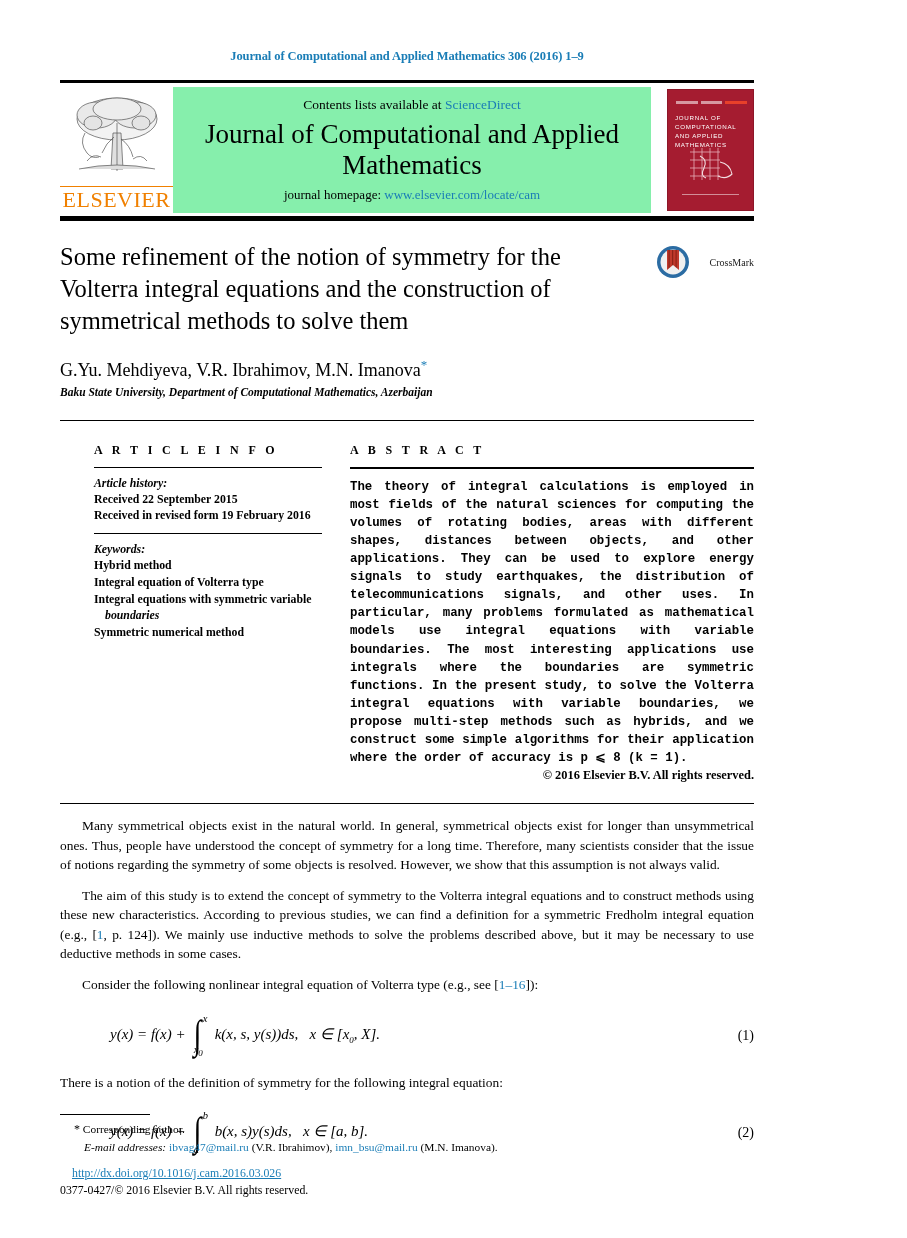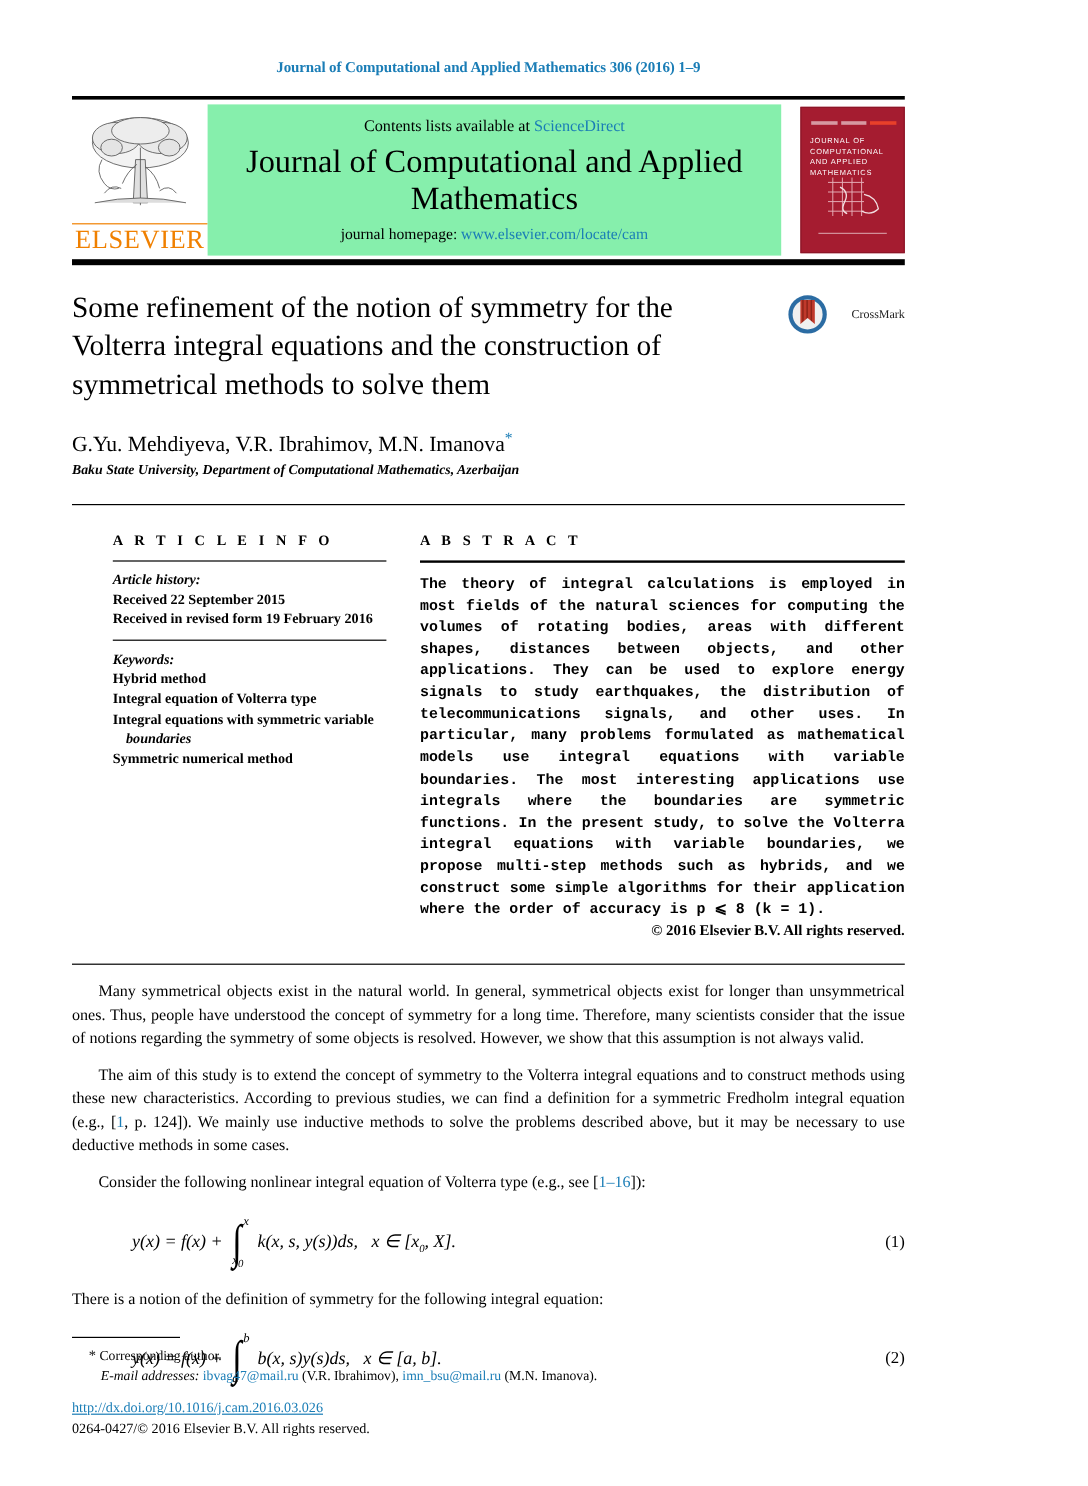--- a/index.html
+++ b/index.html
@@ -291,21 +291,21 @@
   .fn-star { color: #000; font-size: 12px; }
   .fn-label { font-style: italic; }
   .fn-indent { padding-left: 14px; }
   .doi-block {
     position: absolute;
     left: 60px;
     bottom: 38px;
     font-size: 11.8px;
     line-height: 1.5;
   }
-  .doi-link { color: #1a7db6; }
+  .doi-link { color: #1a7db6; margin-left: 12px; }
 </style>
 </head>
 <body>
 
 <div class="page">
 
   <div class="running-head">Journal of Computational and Applied Mathematics 306 (2016) 1–9</div>
 
   <div class="masthead-rule-top"></div>
   <div class="masthead">
@@ -449,16 +449,16 @@
       <span class="fn-label">E-mail addresses:</span>
       <a class="link" href="#">ibvag47@mail.ru</a>
       <span>(V.R. Ibrahimov),</span>
       <a class="link" href="#">imn_bsu@mail.ru</a>
       <span>(M.N. Imanova).</span>
     </div>
   </div>
 
   <div class="doi-block">
     <a class="doi-link" href="#">http://dx.doi.org/10.1016/j.cam.2016.03.026</a>
-    <div>0264-0427/© 2016 Elsevier B.V. All rights reserved.</div>
+    <div>0377-0427/© 2016 Elsevier B.V. All rights reserved.</div>
   </div>
 
 </div>
 
 </body></html>

